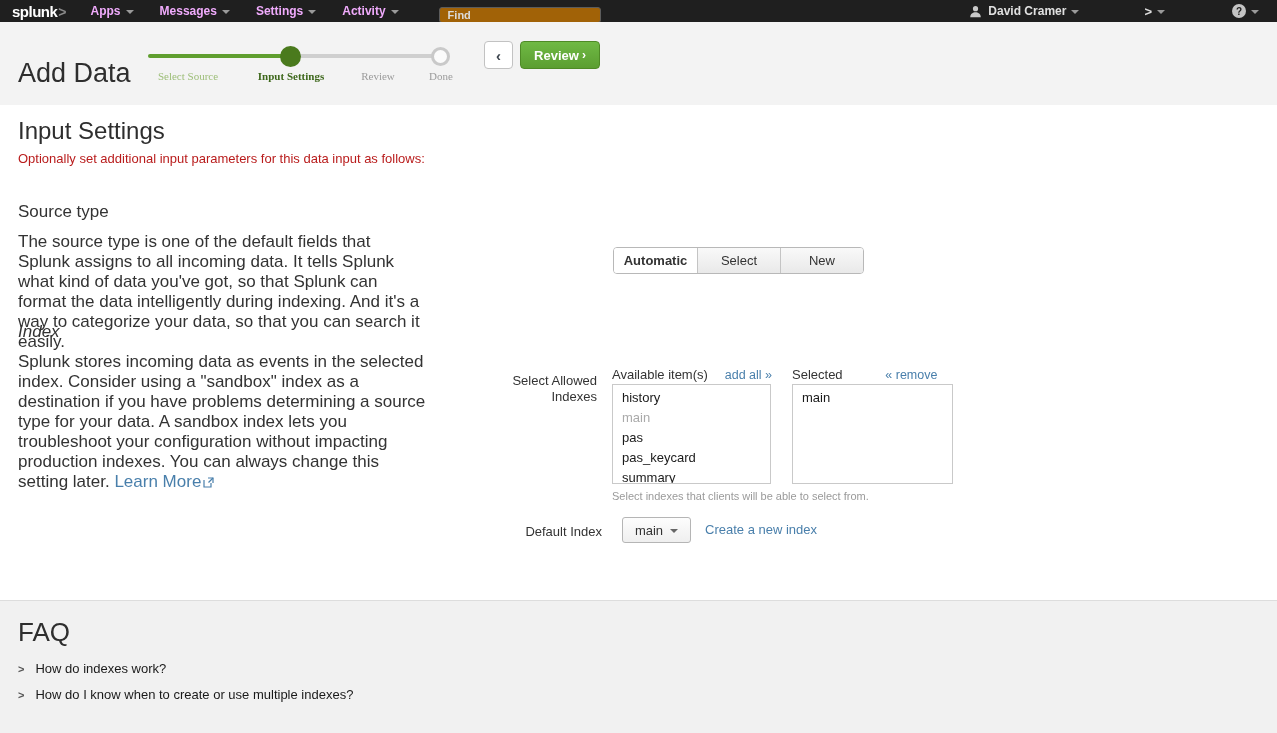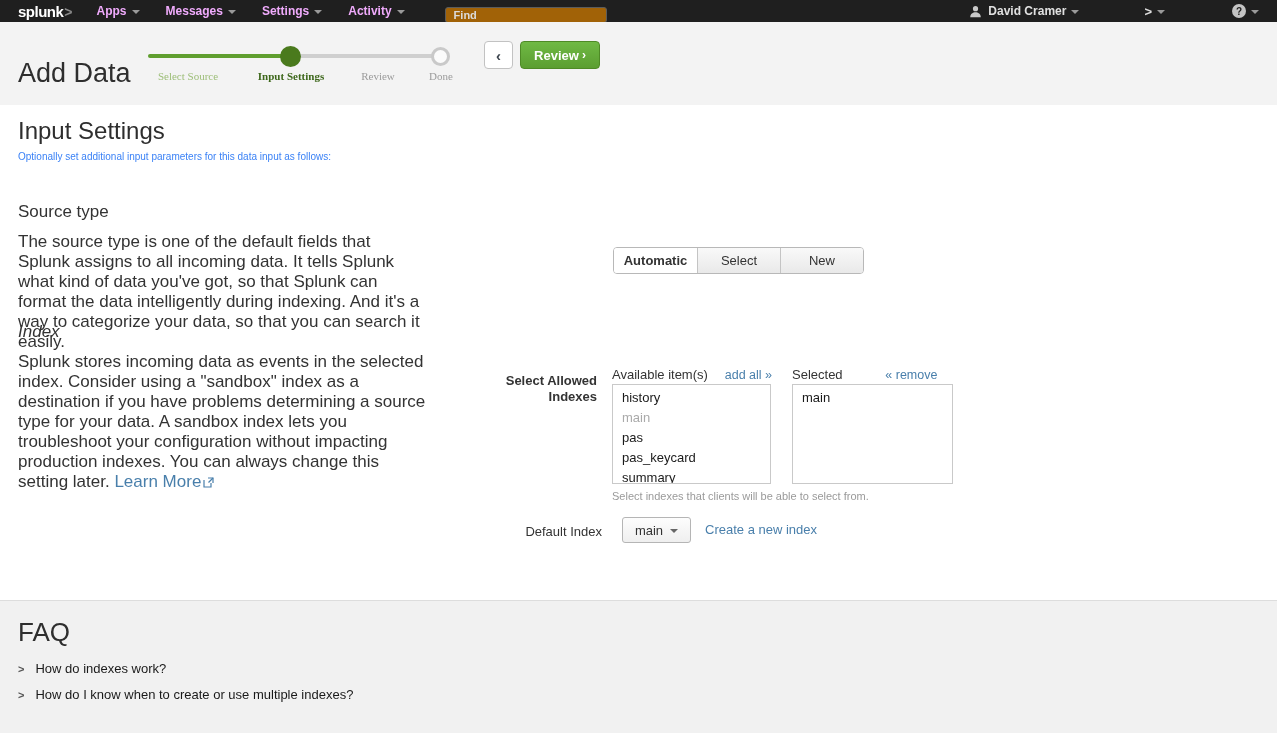--- a/index.html
+++ b/index.html
@@ -2,21 +2,21 @@
 <html><head>
 <meta charset="utf-8">
 <style>
   * { margin:0; padding:0; box-sizing:border-box; }
   html,body { width:1277px; height:733px; }
   body { font-family:"Liberation Sans", sans-serif; background:#fff; overflow:hidden; }
   #app { position:relative; width:1277px; height:733px; }
 
   
   .topnav { position:absolute; top:0; left:0; width:100%; height:22px; background:#1f1f1f;
-            display:flex; align-items:center; padding:0 12px 0 18px; }
+            display:flex; align-items:center; padding:0 12px 0 12px; }
   .logo { display:flex; align-items:baseline; margin-right:24px; cursor:pointer; }
   .logo-word { color:#fff; font-weight:bold; font-size:15px; letter-spacing:-0.5px; }
   .logo-mark { color:#8a8a8a; font-weight:bold; font-size:14px; margin-left:1px; }
   .nav-item { display:flex; align-items:center; color:#f0abfc; font-size:12px; font-weight:bold;
               margin-right:26px; cursor:pointer; }
   .caret-down { width:0; height:0; border-left:4px solid transparent; border-right:4px solid transparent;
                 border-top:4px solid #9a9a9a; margin-left:5px; margin-top:2px; }
   .find-input { width:162px; height:16px; background:#a16207; border:1px solid #5c5c5c; border-radius:3px;
                 color:#e0e0e0; font-size:11px; font-weight:bold; padding:0 8px; outline:none;
                 font-family:"Liberation Sans", sans-serif; margin-left:14px;margin-top:8px; }
@@ -52,40 +52,40 @@
                  justify-content:center; cursor:pointer; font-size:15px; color:#3c444d; font-weight:bold; }
   .review-button { position:absolute; left:520px; top:19px; width:80px; height:28px;
                    background:linear-gradient(#6fb944,#5b9e31); border:1px solid #4e8a26; border-radius:4px;
                    color:#fff; font-weight:bold; font-size:13px; display:flex; align-items:center;
                    justify-content:center; cursor:pointer; }
   .review-chevron { font-size:12px; margin-left:3px; }
 
   
   .content { position:absolute; top:105px; left:0; width:100%; height:495px; background:#fff; }
   .content-title { position:absolute; left:18px; top:12px; font-size:24px; color:#2e2e2e; }
-  .content-subtitle { position:absolute; left:18px; top:46px; font-size:10px; color:#3b82f6; }
+  .content-subtitle { position:absolute; left:18px; top:46px; font-size:13px; color:#b91c1c; }
   .section-heading { position:absolute; left:18px; font-size:17px; color:#333; }
   .heading-sourcetype { top:97px; }
   .heading-index { top:217px;font-style:italic; }
   .section-desc { position:absolute; left:18px; font-size:17px; color:#333; line-height:20px; }
   .desc-sourcetype { top:127px; width:402px; }
   .desc-index { top:247px; width:410px; }
   .inline-link { color:#497fab; cursor:pointer; text-decoration:none; }
   .ext-icon { display:inline-block; vertical-align:-1px; margin-left:2px; }
 
   .btn-group { position:absolute; left:613px; top:142px; display:flex; border:1px solid #b8b8b8;
                border-radius:4px; overflow:hidden; background:#fff; }
   .btn-group .seg-btn { width:83px; height:25px; font-size:13px; color:#333; display:flex;
                         align-items:center; justify-content:center; cursor:pointer;
                         background:linear-gradient(#f9f9f9,#e9e9e9); border-left:1px solid #c4c4c4; }
   .btn-group .seg-btn:first-child { border-left:none;font-weight:bold; }
   .btn-group .seg-btn.active { background:#fff; }
 
   .field-label { position:absolute; font-size:13px; color:#333; text-align:right; line-height:16px; }
-  .label-select-allowed { left:502px; width:95px; top:268px;font-weight:bold; }
+  .label-select-allowed { left:502px; width:95px; top:268px; }
   .label-default-index { left:482px; width:120px; top:419px; }
 
   .col-header { position:absolute; top:262px; display:flex; justify-content:space-between; align-items:baseline; }
   .col-header-available { left:612px; width:160px; }
   .col-header-selected { left:792px; width:161px; }
   .col-header .col-title { font-size:13px; color:#333; }
   .col-header .col-link { font-size:12.5px; color:#497fab; cursor:pointer; }
 
   .listbox { position:absolute; top:279px; background:#fff; border:1px solid #c9c9c9; padding-top:3px;
              overflow:auto; }

